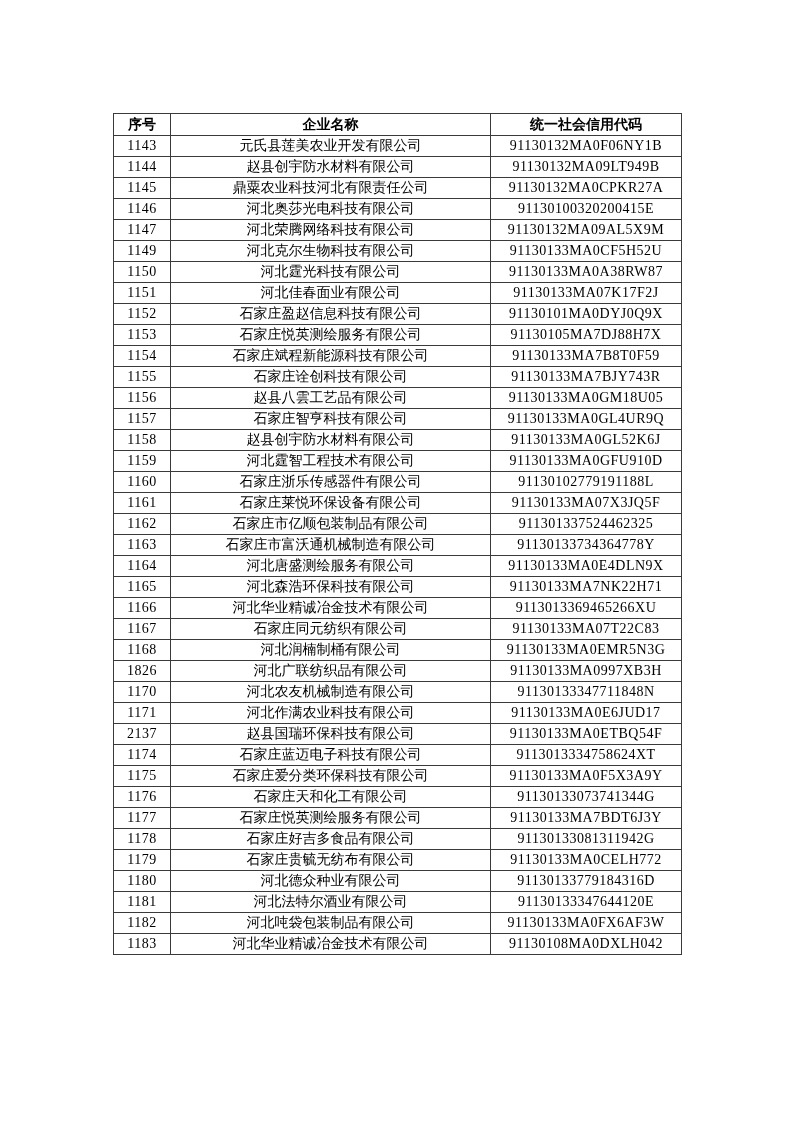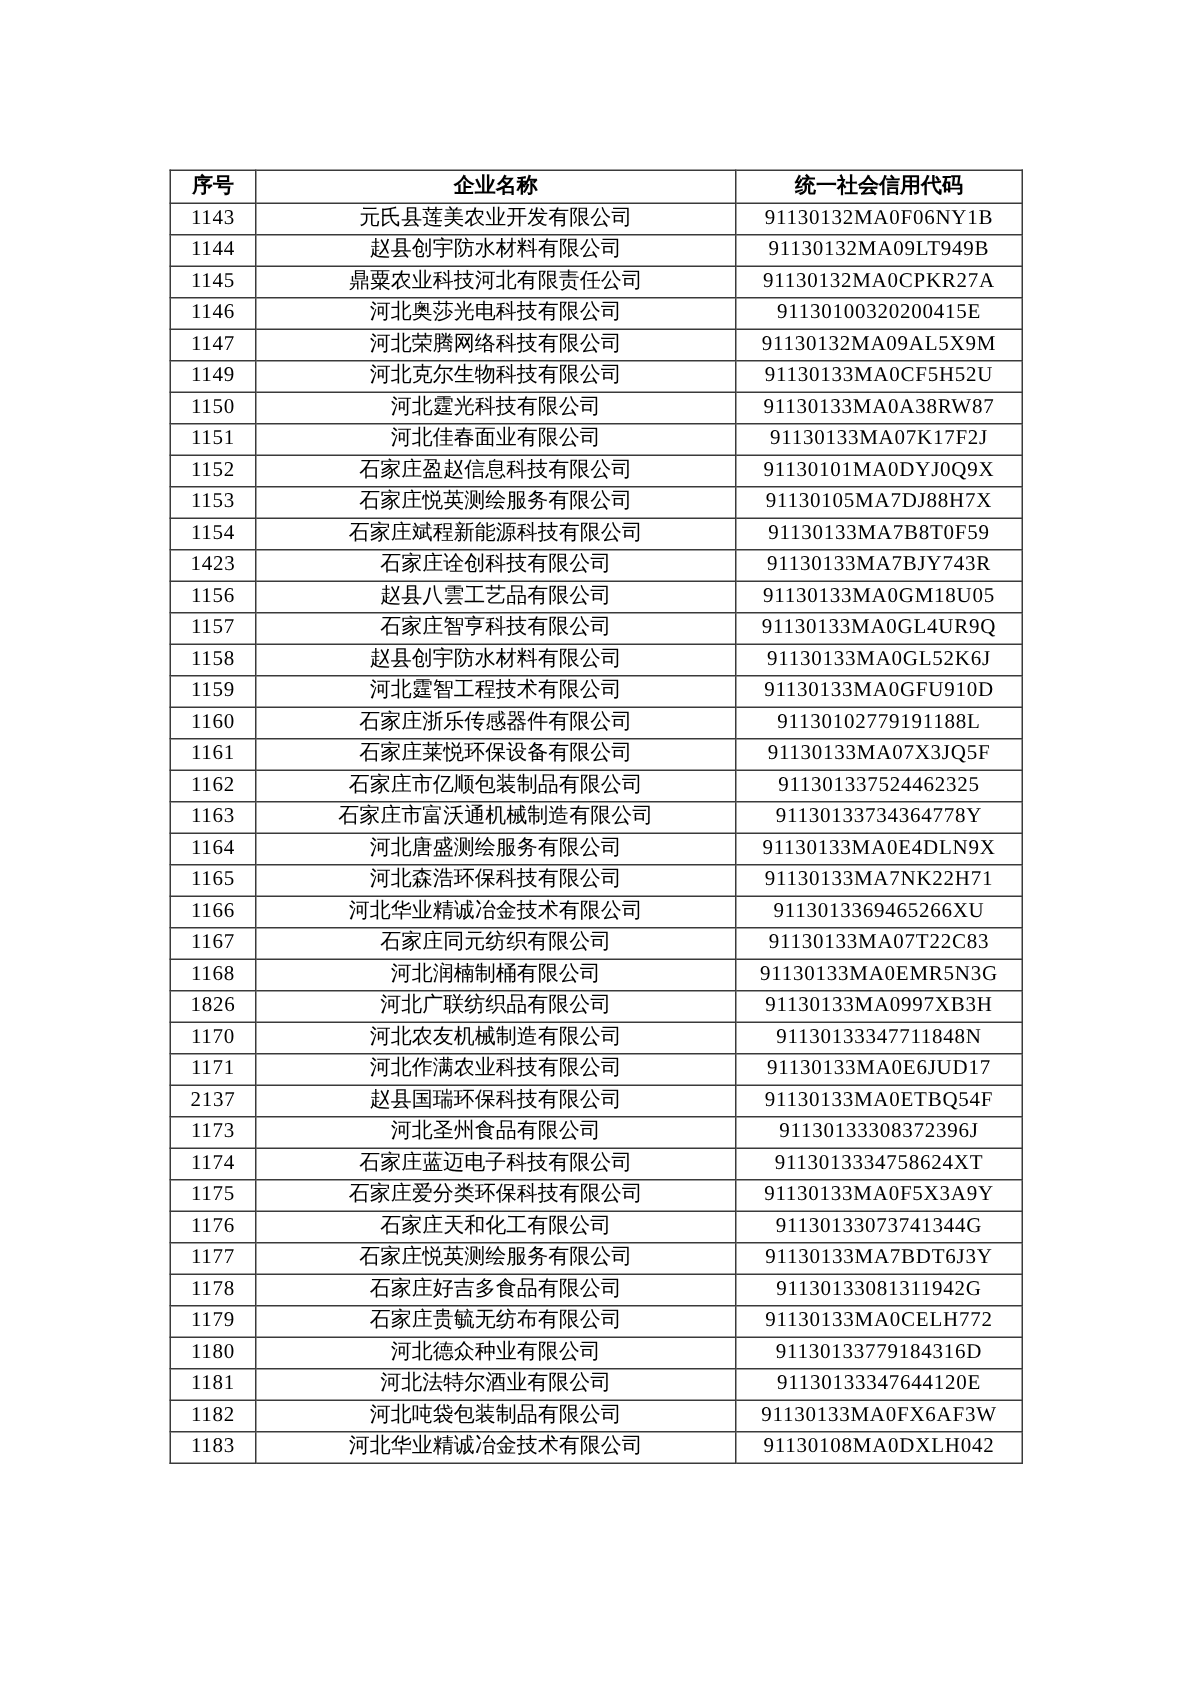--- a/index.html
+++ b/index.html
@@ -115,21 +115,21 @@
           <td class="no">1153</td>
           <td class="name">石家庄悦英测绘服务有限公司</td>
           <td class="code">91130105MA7DJ88H7X</td>
         </tr>
         <tr>
           <td class="no">1154</td>
           <td class="name">石家庄斌程新能源科技有限公司</td>
           <td class="code">91130133MA7B8T0F59</td>
         </tr>
         <tr>
-          <td class="no">1423</td>
+          <td class="no">1155</td>
           <td class="name">石家庄诠创科技有限公司</td>
           <td class="code">91130133MA7BJY743R</td>
         </tr>
         <tr>
           <td class="no">1156</td>
           <td class="name">赵县八雲工艺品有限公司</td>
           <td class="code">91130133MA0GM18U05</td>
         </tr>
         <tr>
           <td class="no">1157</td>
@@ -203,25 +203,20 @@
         </tr>
         <tr>
           <td class="no">1171</td>
           <td class="name">河北作满农业科技有限公司</td>
           <td class="code">91130133MA0E6JUD17</td>
         </tr>
         <tr>
           <td class="no">2137</td>
           <td class="name">赵县国瑞环保科技有限公司</td>
           <td class="code">91130133MA0ETBQ54F</td>
-        </tr>
-        <tr>
-          <td class="no">1173</td>
-          <td class="name">河北圣州食品有限公司</td>
-          <td class="code">91130133308372396J</td>
         </tr>
         <tr>
           <td class="no">1174</td>
           <td class="name">石家庄蓝迈电子科技有限公司</td>
           <td class="code">9113013334758624XT</td>
         </tr>
         <tr>
           <td class="no">1175</td>
           <td class="name">石家庄爱分类环保科技有限公司</td>
           <td class="code">91130133MA0F5X3A9Y</td>

